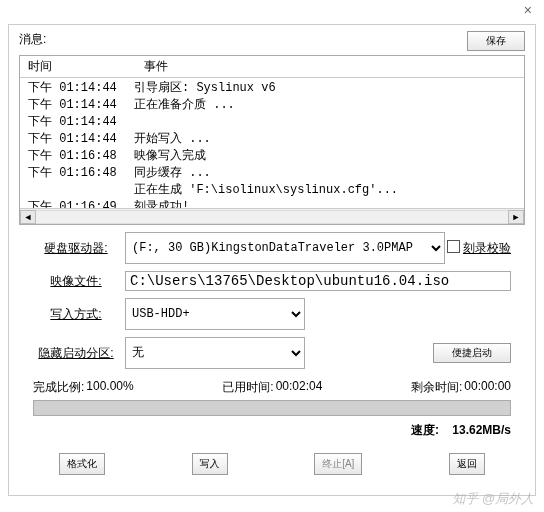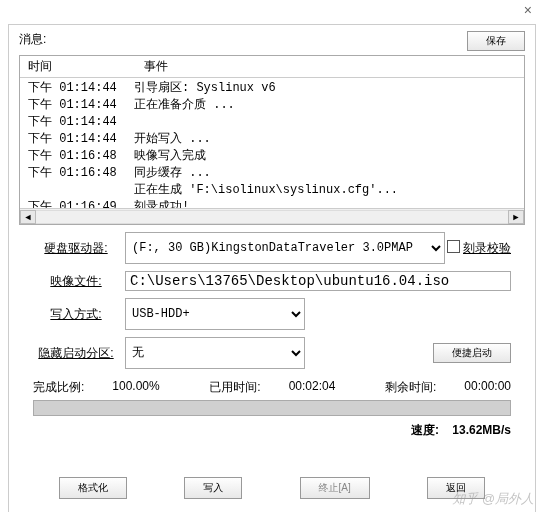--- a/index.html
+++ b/index.html
@@ -142,21 +142,21 @@
     background: #fff;
     margin-right: 3px;
     display: inline-block;
   }
   .status-row {
     display: flex;
     margin: 10px 14px 4px 14px;
     font-size: 12px;
     justify-content: space-between;
   }
-  .status-group { display: flex; gap: 28px; }
+  .status-group { display: flex; gap: 2px; }
   .progress-wrap {
     margin: 2px 14px 6px 14px;
     height: 16px;
     border: 1px solid #aaa;
     background: #fff;
     position: relative;
   }
   .progress-bar {
     height: 100%;
     background: #d0d0d0;
@@ -166,21 +166,21 @@
     text-align: right;
     margin: 4px 14px;
     font-size: 12px;
     font-weight: bold;
   }
   .button-row {
     display: flex;
     justify-content: space-between;
     margin: 14px 40px 10px 40px;
   }
-  .button-row .btn { padding: 3px 18px; margin-top: 24px; }
+  .button-row .btn { padding: 3px 7px; }
   .watermark {
     position: absolute;
     right: 10px;
     bottom: 4px;
     color: rgba(150,150,150,0.55);
     font-size: 13px;
     font-style: italic;
     pointer-events: none;
   }
 </style>

